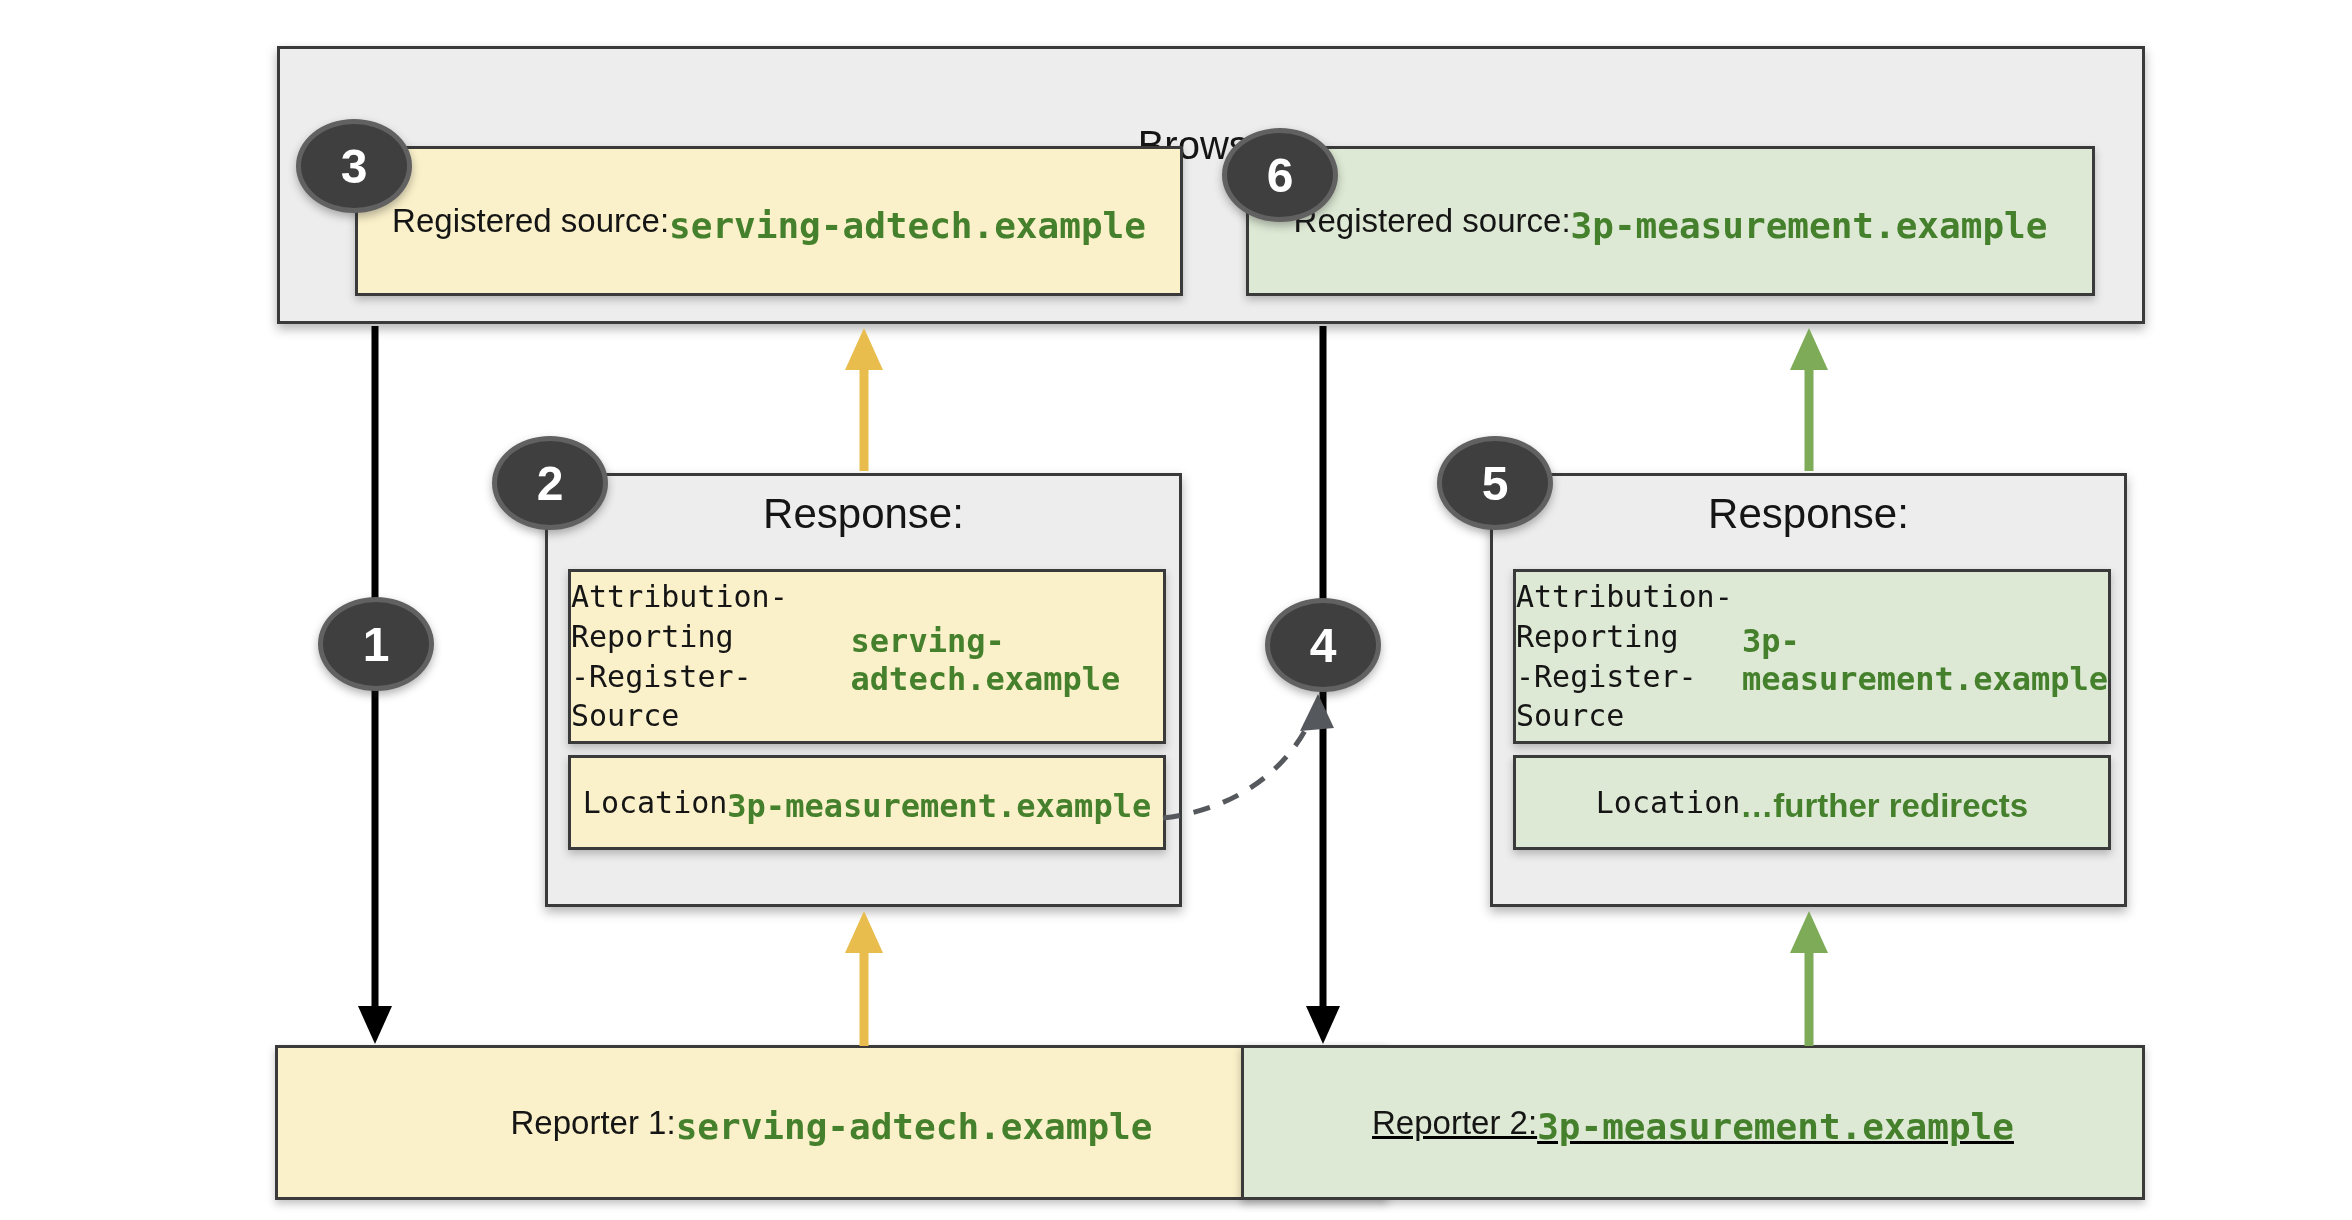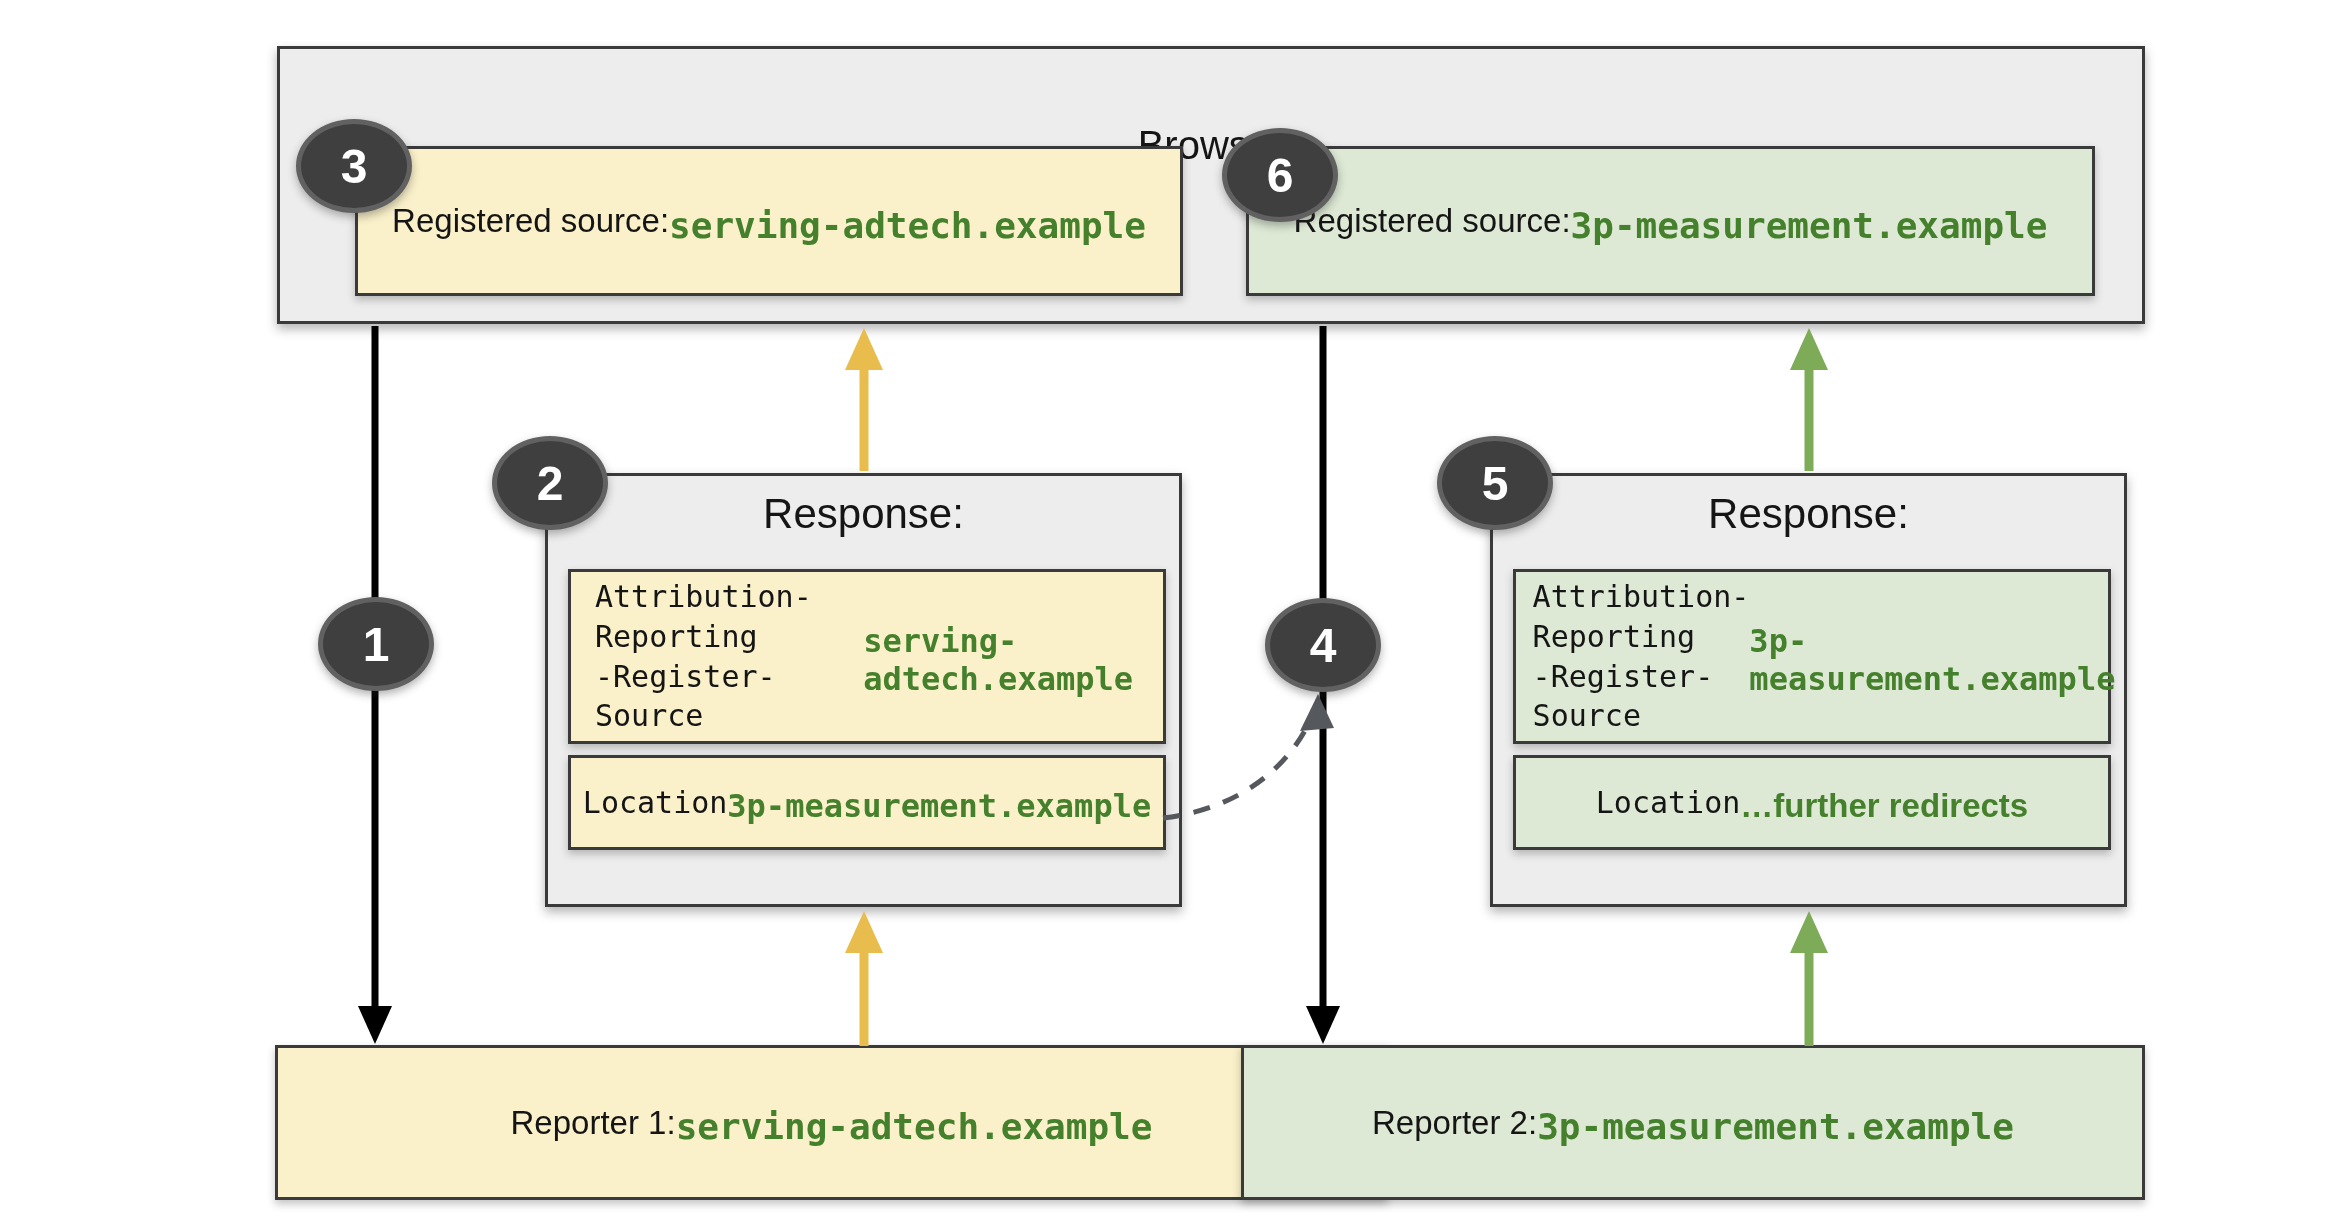--- a/index.html
+++ b/index.html
@@ -97,24 +97,24 @@
   .fl-green  { fill: var(--arrow-green, #7dab57); }
   .ln-dash   { stroke: var(--dashed-gray, #55585c); stroke-width: 5; fill: none; stroke-dasharray: 17 14; }
   .fl-dash   { fill: var(--dashed-gray, #55585c); }
 
   
   #browser-box      { left: 277px;  top: 46px;   width: 1868px; height: 278px; }
   #source-left      { left: 75px;   top: 97px;   width: 828px;  height: 150px; }
   #source-right     { left: 966px;  top: 97px;   width: 849px;  height: 150px; }
   #response-left    { left: 545px;  top: 473px;  width: 637px;  height: 434px; }
   #response-right   { left: 1490px; top: 473px;  width: 637px;  height: 434px; }
-  .inner-a          { left: 20px;   top: 93px;   width: 598px;  height: 175px; padding-left: 24px; }
+  .inner-a          { left: 20px;   top: 93px;   width: 598px;  height: 175px; }
   .inner-b          { left: 20px;   top: 279px;  width: 598px;  height: 95px; }
   #reporter-left    { left: 275px;  top: 1045px; width: 1113px;  height: 155px; }
-  #reporter-right   { left: 1241px; top: 1045px; width: 904px;  height: 155px; }
+  #reporter-right   { left: 1241px; top: 1045px; width: 904px;  height: 155px; text-decoration: underline; }
   #badge-1 { left: 318px;  top: 597px; }
   #badge-2 { left: 492px;  top: 436px; }
   #badge-3 { left: 296px;  top: 119px; }
   #badge-4 { left: 1265px; top: 598px; }
   #badge-5 { left: 1437px; top: 436px; }
   #badge-6 { left: 1222px; top: 128px; }
 </style>
 </head>
 <body>
 

